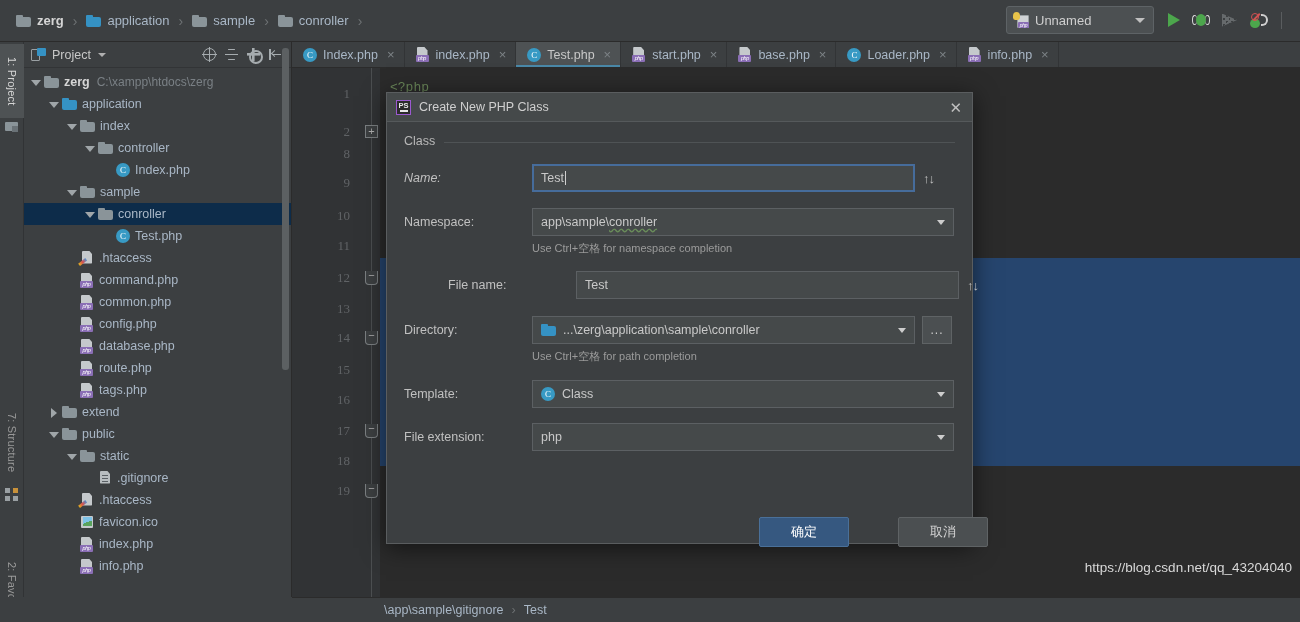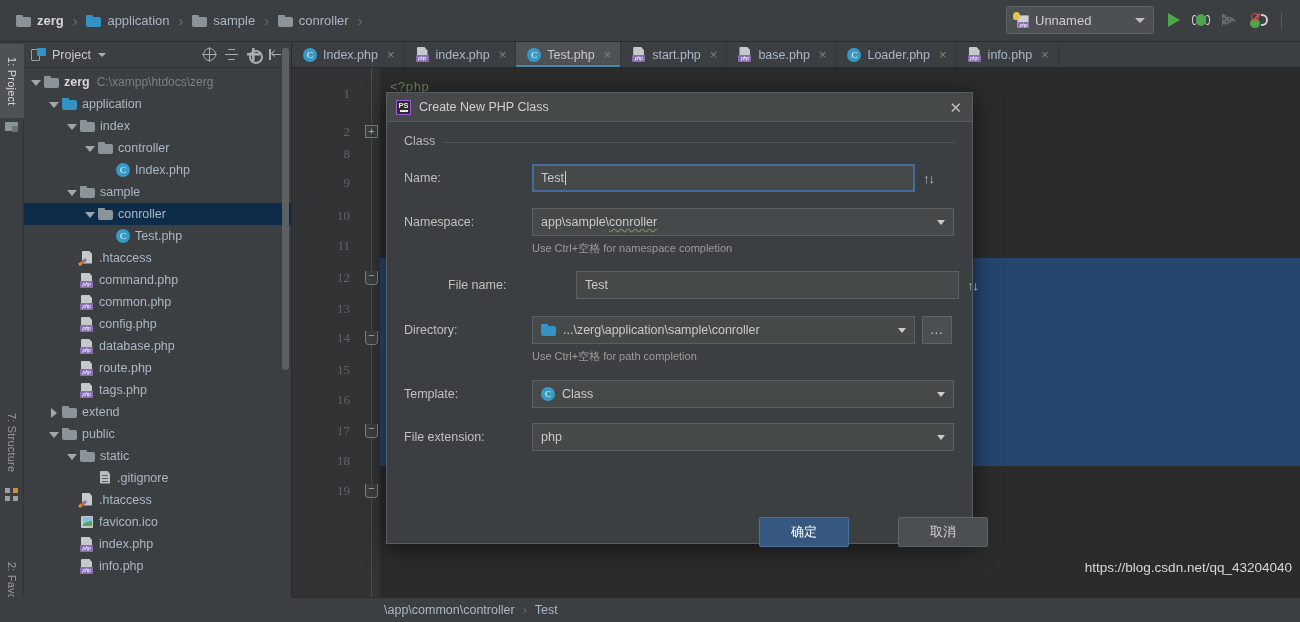--- a/index.html
+++ b/index.html
@@ -759,38 +759,38 @@
     </div>
 
   <div class="editor">
     <div class="code-line" style="top:12px; color:#6a8759;">&lt;?php</div>
     <div class="sel-block"></div>
     <div class="watermark">https://blog.csdn.net/qq_43204040</div>
   </div>
 
   <div class="leftstub"></div>
   <div class="statusbar">
-    <span>\app\common\controller</span>
+    <span>\app\sample\gitignore</span>
     <span class="sep">›</span>
     <span>Test</span>
   </div>
 
   <div class="overlay-dialog">
     <div class="dlg-title">
       <span class="ps-ico">PS</span>
       <span class="t">Create New PHP Class</span>
       <span class="dlg-close">✕</span>
     </div>
 
     <div class="dlg-body">
       <div class="grp-line"></div>
       <div class="grp-label">Class</div>
 
       <div class="frow" style="left:17px; top:42px; width:553px;">
-        <span class="flabel" style="width:128px;">Name:</span>
+        <span class="flabel" style="width:128px;font-style:italic;">Name:</span>
         <span class="field focused" style="width:383px;">
           <span>Test</span>
             <i class="caret-txtbox"></i>
         </span>
         <span class="updown">↑↓</span>
       </div>
 
       <div class="frow" style="left:17px; top:86px; width:553px;">
         <span class="flabel" style="width:128px;">Namespace:</span>
         <span class="field" style="width:396px; border-right:none;">

